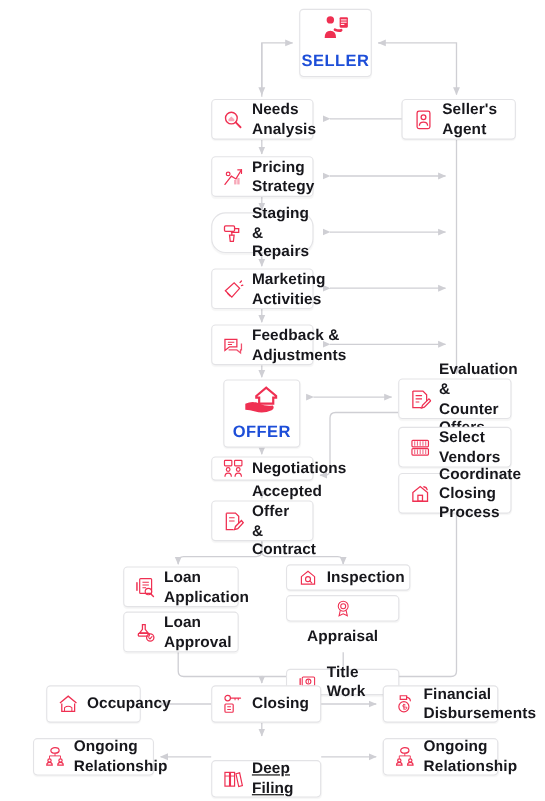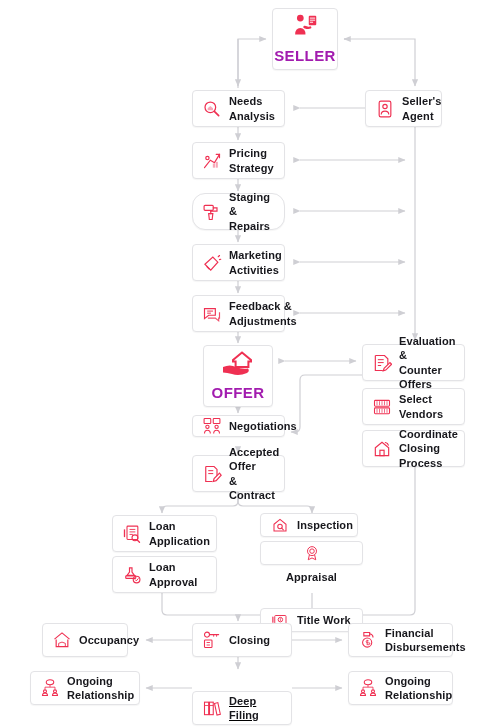--- a/index.html
+++ b/index.html
@@ -25,39 +25,39 @@
     padding:0 8px;
     box-shadow:0 1px 1px rgba(0,0,0,0.04);
   }
   .node .ico{
     flex:0 0 auto;
     width:22px;height:22px;
     display:flex;align-items:center;justify-content:center;
   }
   .node .ico svg{display:block;}
   .node .lbl{
-    font-size:11px;
+    font-size:14px;
     font-weight:bold;
     color:#17171c;
     line-height:1.28;
     letter-spacing:0.1px;
   }
 
   
   .hub{
     flex-direction:column;
     justify-content:center;
     gap:2px;
     padding:4px 0 6px;
   }
   .hub .ico{width:34px;height:34px;}
   .hub .lbl{
     font-size:15px;
     font-weight:bold;
-    color:#a21caf;
+    color:#1d4ed8;
     letter-spacing:0.4px;
     text-align:right;
   }
 </style>
 </head>
 <body>
 
 <div id="canvas">
 
   <svg class="links" viewBox="0 0 495 728">
@@ -136,21 +136,21 @@
     <span class="ico">
       <svg viewBox="0 0 24 24" width="20" height="20" fill="none" stroke="#ef3052" stroke-width="1.5">
         <circle cx="10" cy="10" r="6.4"></circle>
         <path d="M14.8 14.8 L20 20" stroke-linecap="round" stroke-width="2"></path>
         <path d="M6.8 11.2 L10 8.4 L13.2 11.2 V13.4 H6.8 Z" fill="#f7a8b8" stroke="none"></path>
       </svg>
     </span>
     <span class="lbl">Needs<br>Analysis</span>
   </div>
 
-  <div class="node" style="left:365px;top:90px;width:77px;height:37px;">
+  <div class="node" style="left:365px;top:90px;width:104px;height:37px;">
     <span class="ico">
       <svg viewBox="0 0 24 24" width="20" height="20" fill="none" stroke="#ef3052" stroke-width="1.4">
         <rect x="5" y="2.5" width="14" height="19" rx="2"></rect>
         <circle cx="12" cy="9" r="2.6"></circle>
         <path d="M7.5 18.5 q0-4 4.5-4 q4.5 0 4.5 4"></path>
       </svg>
     </span>
     <span class="lbl">Seller's<br>Agent</span>
   </div>
 
@@ -297,21 +297,21 @@
       <svg viewBox="0 0 24 24" width="20" height="20" fill="none" stroke="#ef3052" stroke-width="1.4">
         <path d="M9 3.5 h3 v5 l3 4 H6 l3-4 z"></path>
         <rect x="4.5" y="13" width="12" height="3" rx="0.8"></rect>
         <circle cx="17.5" cy="17.5" r="4"></circle>
         <path d="M15.8 17.6 L17.2 19 L19.4 16.4" stroke-width="1.2" stroke-linecap="round"></path>
       </svg>
     </span>
     <span class="lbl">Loan<br>Approval</span>
   </div>
 
-  <div class="node" style="left:260px;top:513px;width:98px;height:24px;">
+  <div class="node" style="left:260px;top:513px;width:113px;height:24px;">
     <span class="ico">
       <svg viewBox="0 0 24 24" width="18" height="18" fill="none" stroke="#ef3052" stroke-width="1.4">
         <path d="M4 11 L12 4.5 L20 11 V20 H4 Z"></path>
         <circle cx="12" cy="14" r="3"></circle>
         <path d="M14.2 16.2 L16.5 18.5" stroke-linecap="round"></path>
       </svg>
     </span>
     <span class="lbl">Inspection</span>
   </div>
 

